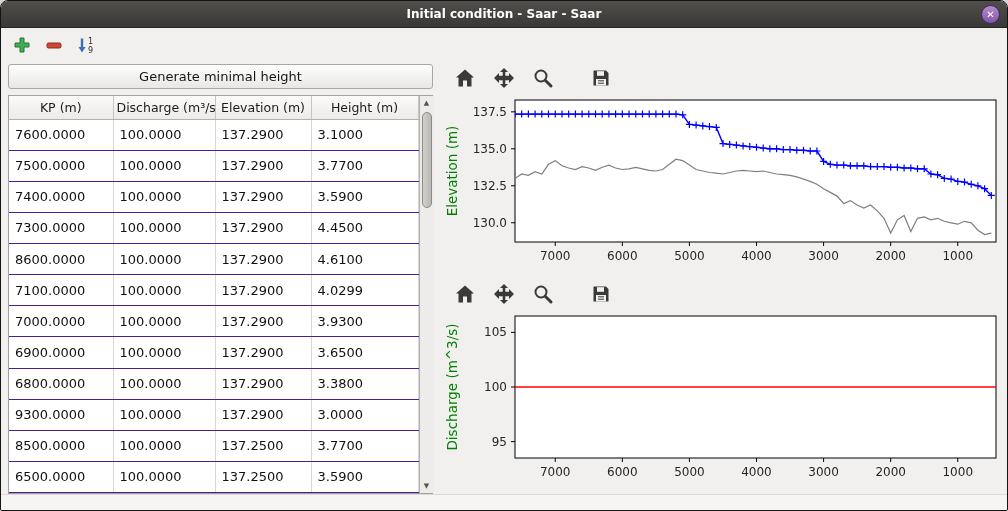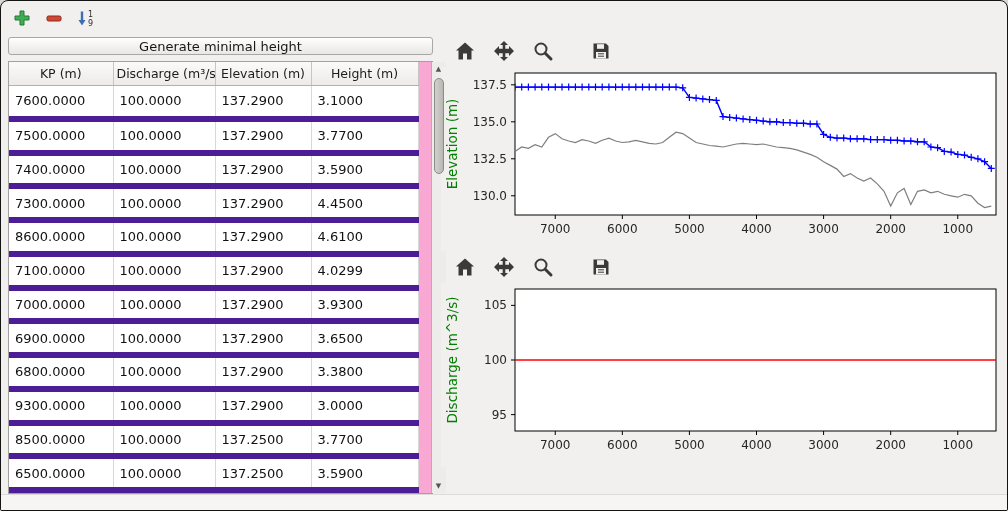--- a/index.html
+++ b/index.html
@@ -45,40 +45,40 @@
   }
   
   .content { flex: 1; display: flex; min-height: 0; }
   .left-panel {
     width: 436px; flex: 0 0 436px;
     padding: 2px 4px 0 7px;
     display: flex; flex-direction: column;
   }
   .btn-row { display: flex; gap: 6px; margin-bottom: 6px; }
   .gen-btn {
-    flex: 1; height: 18px;
+    flex: 1; height: 25px;
     background: linear-gradient(#fefefe, #e8e7e5);
     border: 1px solid #a9a7a4; border-radius: 3px;
     font-size: 13px; font-family: inherit; color: #161616;
     cursor: pointer;
   }
   .table-wrap {
     display: flex; height: 490px;
-    border: 1px solid #a3a19e; background: #f9a8d4; gap: 12px;
+    border: 1px solid #a3a19e; background: #84cc16;
   }
   .data-table { border-collapse: collapse; table-layout: fixed; width: 409px; font-size: 13px; }
   .data-table th {
     background: linear-gradient(#fbfaf9, #ecebe9);
     border-right: 1px solid #c7c5c2; border-bottom: 1px solid #b3b1ae;
     font-weight: normal; font-size: 12.5px; color: #1c1c1c;
     height: 23px; padding: 0 3px; text-align: center;
     overflow: hidden; white-space: nowrap;
   }
   .data-table td {
-    border-right: 1px solid #d9d7d4; border-bottom: 6px solid #4c1d95;
+    border-right: 1px solid #d9d7d4; border-bottom: 1px solid #4c1d95;
     height: 30px; padding: 0 6px; background: #fff; color: #111;
     text-align: left; white-space: nowrap; overflow: hidden;
   }
   
   .scrollbar {
     width: 15px; flex: 0 0 15px;
     background: #edecea; border-left: 1px solid #b3b1ae;
     display: flex; flex-direction: column;
   }
   .sb-btn { height: 14px; display: flex; align-items: center; justify-content: center;
@@ -95,20 +95,26 @@
   .nav-btn { width: 24px; height: 24px; display: flex; align-items: center; justify-content: center; cursor: pointer; }
   .nav-sep { width: 4px; }
   svg.chart { display: block; }
   .statusbar { flex: 0 0 16px; background: #f6f5f3; border-top: 1px solid #dddbd8; }
 </style>
 </head>
 <body>
 
 <div class="window">
 
+  <div class="titlebar">
+    <span>Initial condition - Saar - Saar</span>
+    <div class="close-btn">
+      <span>✕</span>
+    </div>
+  </div>
 
   <div class="main-toolbar">
     <div class="tool-btn">
       <svg width="20" height="20" viewBox="0 0 20 20">
         <path d="M8 3 h4 v5 h5 v4 h-5 v5 h-4 v-5 h-5 v-4 h5 z" fill="#3fae52" stroke="#27763a" stroke-width="1"></path>
       </svg>
     </div>
     <div class="tool-btn">
       <svg width="20" height="20" viewBox="0 0 20 20">
         <rect x="3" y="8" width="14" height="5" rx="1.5" fill="#cf4836" stroke="#8f281b" stroke-width="1"></rect>

